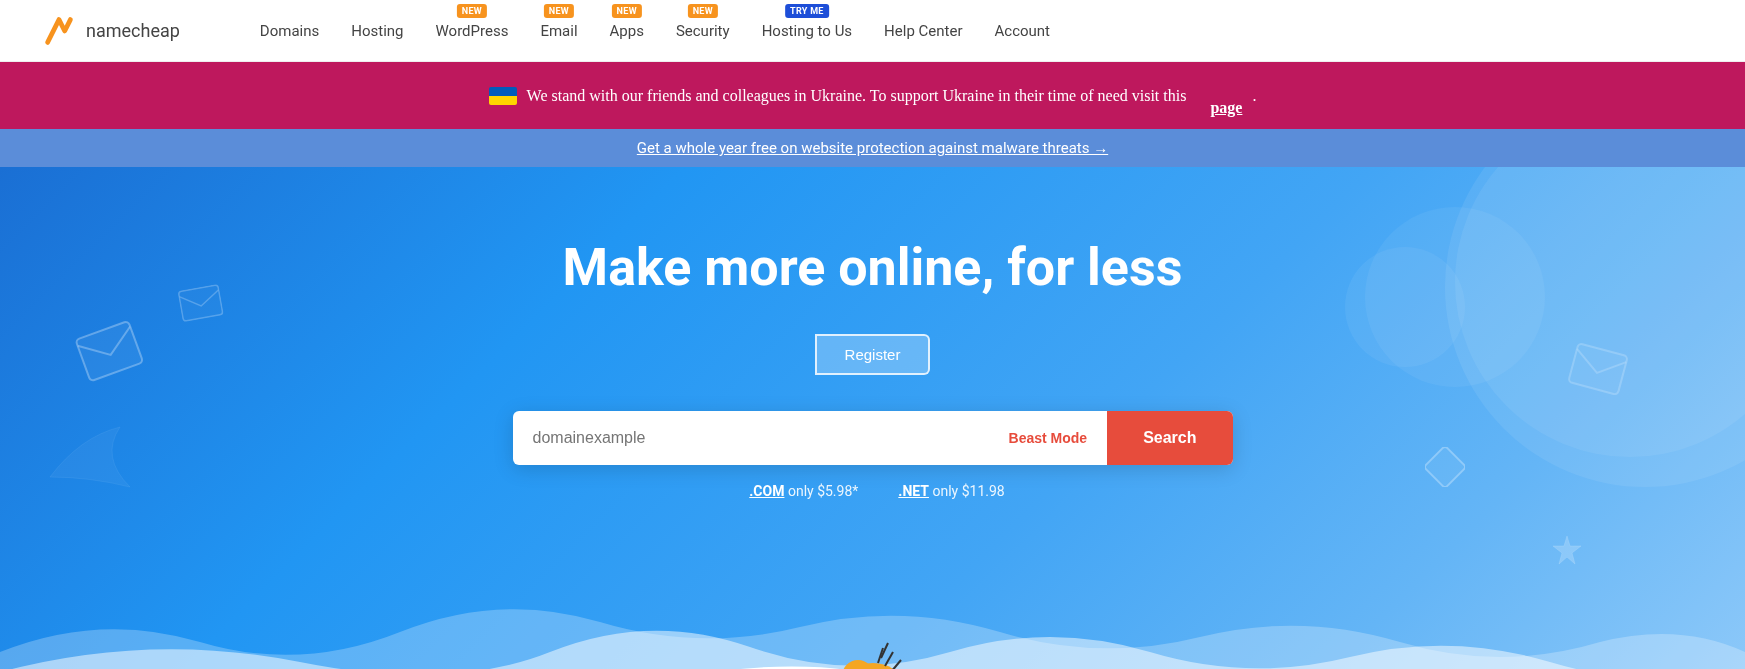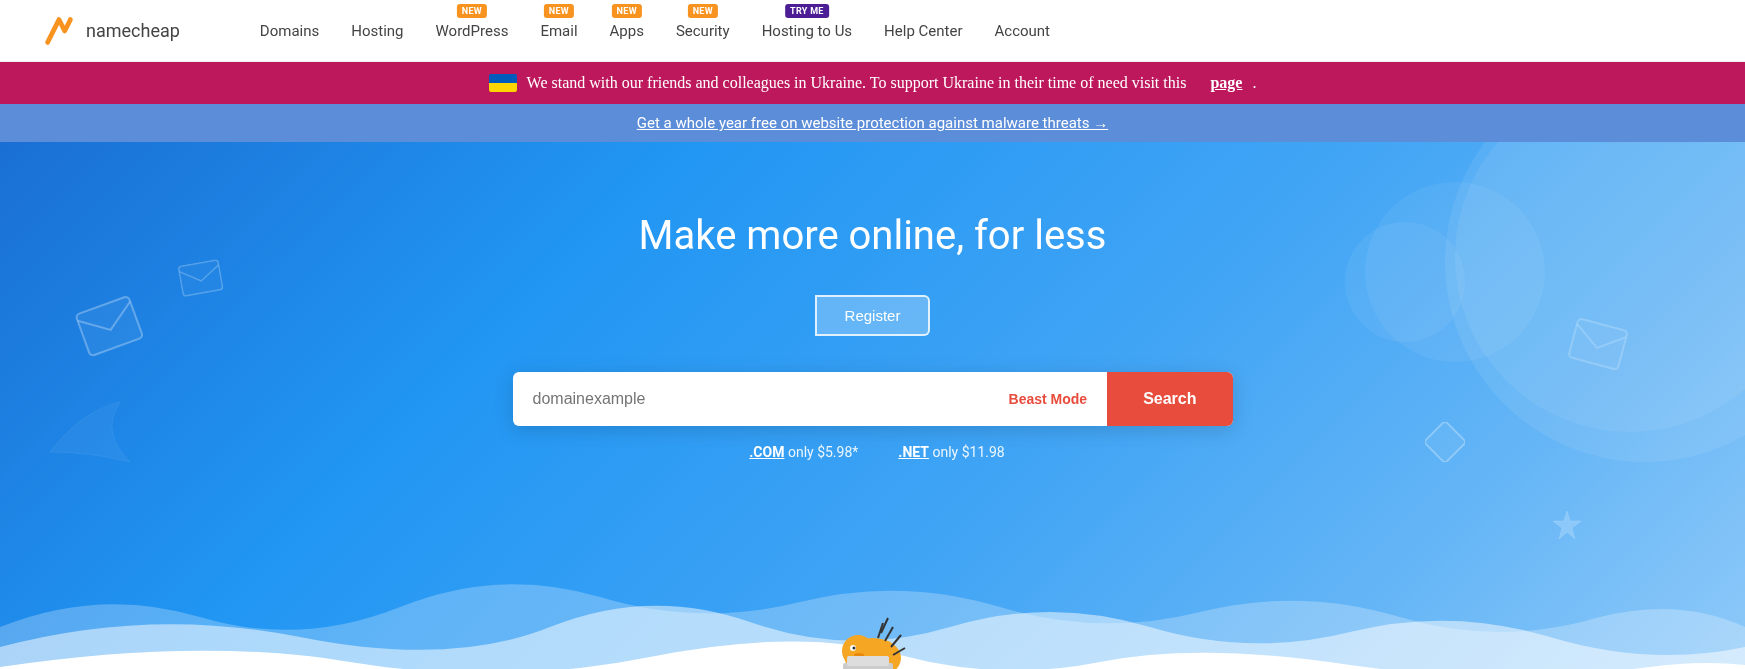--- a/index.html
+++ b/index.html
@@ -55,21 +55,21 @@
       color: #fff;
       font-size: 9px;
       font-weight: 700;
       padding: 2px 5px;
       border-radius: 3px;
       white-space: nowrap;
       text-transform: uppercase;
       letter-spacing: 0.3px;
     }
     .nav-badge.try-me {
-      background: #4c1d95;
+      background: #1d4ed8;
     }
     .nav-label {
       font-size: 15px;
       color: #444;
     }
 
     
     .ukraine-banner {
       background: #be185d;
       color: #fff;
@@ -86,21 +86,21 @@
       display: inline-flex;
       flex-direction: column;
       width: 28px;
       height: 18px;
       border-radius: 2px;
       overflow: hidden;
       flex-shrink: 0;
     }
     .flag-blue { background: #005BBB; height: 50%; }
     .flag-yellow { background: #FFD500; height: 50%; }
-    .ukraine-link { color: #fff; font-weight: 600; }
+    .ukraine-link { color: #fff; font-weight: 600; margin-top: 25px; }
 
     
     .promo-banner {
       background: #5b8dd9;
       color: #fff;
       text-align: center;
       padding: 10px 20px;
       font-size: 15px;
     }
     .promo-link {
@@ -164,22 +164,22 @@
 
     
     .wave-bottom {
       position: absolute;
       bottom: 0;
       left: 0;
       width: 100%;
     }
 
     .hero-title {
-      font-size: 40px;
-      font-weight: 400;
+      font-size: 52px;
+      font-weight: 700;
       color: #fff;
       text-align: left;
       margin-bottom: 36px;
       position: relative;
       z-index: 2;
     }
 
     .tabs-row {
       display: flex;
       gap: 0;

